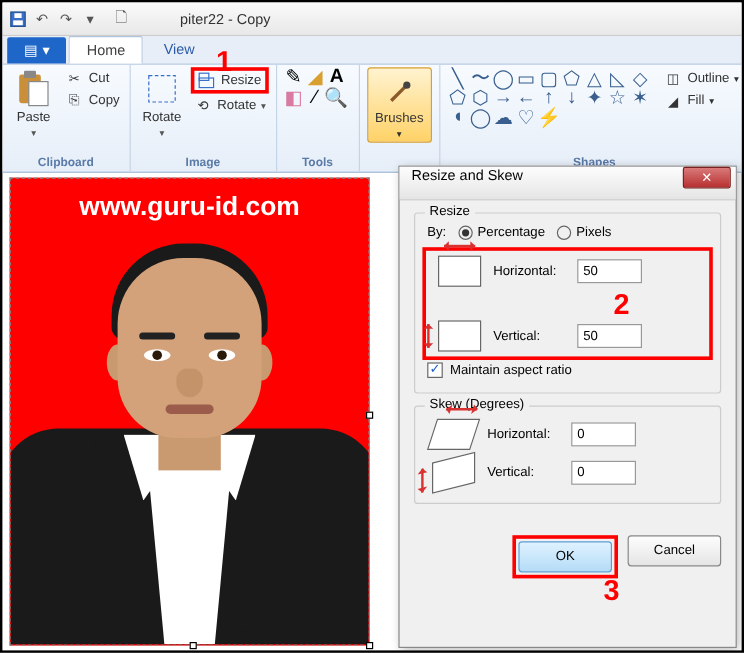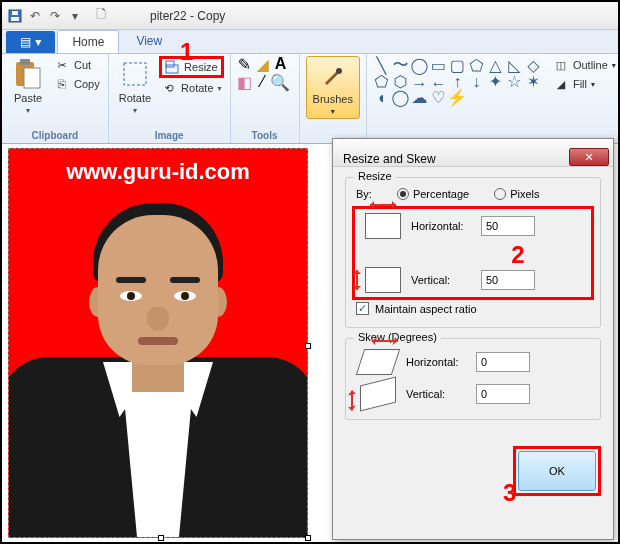--- a/index.html
+++ b/index.html
@@ -56,47 +56,47 @@
 .collar::before,.collar::after{content:"";position:absolute;width:55px;height:55px;background:#fff;top:0}
 .collar::before{left:0;clip-path:polygon(0 0,100% 0,30% 100%)}
 .collar::after{right:0;clip-path:polygon(0 0,100% 0,70% 100%)}
 .lapel-l,.lapel-r{position:absolute;top:170px;width:60px;height:160px;background:#1a1a1a}
 .lapel-l{left:70px;clip-path:polygon(0 0,100% 20%,60% 100%,0 90%)}
 .lapel-r{right:70px;clip-path:polygon(0 20%,100% 0,100% 90%,40% 100%)}
 .sel-handle{position:absolute;width:6px;height:6px;background:#fff;border:1px solid #000}
 
 
 .dialog { position: absolute; left: 330px; top: 136px; width: 282px; height: 402px; background: #f0f0f0; border: 1px solid #888; box-shadow: 2px 2px 8px rgba(0,0,0,.3); font-size: 11px; }
-.dlg-title { height: 28px; background: linear-gradient(#fdfdfd,#e5e5e5); border-bottom: 1px solid #ccc; display: flex; align-items: flex-end; justify-content: space-between; padding: 0 4px 0 10px; font-size: 12px; }
+.dlg-title { height: 28px; background: linear-gradient(#fdfdfd,#e5e5e5); border-bottom: 1px solid #ccc; display: flex; align-items: flex-start; justify-content: space-between; padding: 0 4px 0 10px; font-size: 12px; }
 .dlg-close { width: 40px; height: 18px; background: linear-gradient(#d97a7a,#b83030); border: 1px solid #7a2020; border-radius: 2px; color: #fff; display: flex; align-items: center; justify-content: center; font-size: 11px; }
 .dlg-body { padding: 10px 12px; }
 .fieldset { border: 1px solid #ccc; border-radius: 3px; padding: 10px 10px 12px 10px; margin-bottom: 10px; position: relative; }
 .fs-legend { position: absolute; top: -8px; left: 8px; background: #f0f0f0; padding: 0 4px; font-size: 11px; }
 .row { display: flex; align-items: center; gap: 10px; margin-bottom: 6px; }
-.by-row { display: flex; align-items: center; gap: 25px; margin-bottom: 8px; }
+.by-row { display: flex; align-items: center; gap: 10px; margin-bottom: 8px; }
 .radio { display: flex; align-items: center; gap: 4px; }
 .radio-btn { width: 12px; height: 12px; border: 1px solid #666; border-radius: 50%; display: flex; align-items: center; justify-content: center; }
 .radio-btn.sel::after { content: ""; width: 6px; height: 6px; background: #333; border-radius: 50%; }
 .dim-ico { width: 36px; height: 26px; border: 1px solid #666; position: relative; background: #fff; margin-left: 4px; }
 .arrow-h { position: absolute; top: -10px; left: 4px; right: 4px; height: 2px; background: #d93030; }
 .arrow-h::before,.arrow-h::after{content:"";position:absolute;top:-3px;border:4px solid transparent}
 .arrow-h::before{left:-4px;border-right-color:#d93030}
 .arrow-h::after{right:-4px;border-left-color:#d93030}
 .arrow-v { position: absolute; left: -10px; top: 2px; bottom: 2px; width: 2px; background: #d93030; }
 .arrow-v::before,.arrow-v::after{content:"";position:absolute;left:-3px;border:4px solid transparent}
 .arrow-v::before{top:-4px;border-bottom-color:#d93030}
 .arrow-v::after{bottom:-4px;border-top-color:#d93030}
 .skew-ico{width:36px;height:26px;border:1px solid #666;background:#fff;margin-left:4px;position:relative}
 .fld-lbl { width: 60px; }
 .txt-in { width: 54px; height: 20px; border: 1px solid #999; background: #fff; padding: 0 4px; font-size: 11px; }
 .chk { display: flex; align-items: center; gap: 6px; margin-top: 4px; }
 .chk-box { width: 13px; height: 13px; border: 1px solid #666; background: #fff; display: flex; align-items: center; justify-content: center; color: #2060c0; font-size: 11px; line-height: 1; }
 .red-inset { border: 3px solid #f00; padding: 4px 6px; margin: -2px -4px; }
 .dlg-btns { display: flex; justify-content: flex-end; gap: 8px; padding: 6px 12px 10px; }
-.btn { width: 78px; height: 40px; border: 1px solid #888; background: linear-gradient(#fdfdfd,#e5e5e5); font-size: 11px; display: flex; align-items: center; justify-content: center; border-radius: 3px; }
+.btn { width: 78px; height: 26px; border: 1px solid #888; background: linear-gradient(#fdfdfd,#e5e5e5); font-size: 11px; display: flex; align-items: center; justify-content: center; border-radius: 3px; }
 .btn.ok { background: linear-gradient(#dff2ff,#b5dcf7); border-color: #5a9ed6; }
 </style>
 </head>
 <body>
 
 <div class="titlebar">
   <div class="qat">
     <span class="qat-ico">
         <svg width="14" height="14" viewBox="0 0 14 14">
           <rect x="1" y="1" width="12" height="12" fill="#3a6fc8" stroke="#24528f"></rect>
@@ -244,20 +244,21 @@
             <span>Outline</span>
             <span style="font-size:8px">▾</span>
           </div>
         <div class="small-btn">
             <span class="small-ico">◢</span>
             <span>Fill</span>
             <span style="font-size:8px">▾</span>
           </div>
       </div>
     </div>
+    <div class="grp-label">Shapes</div>
   </div>
 </div>
 
 <span class="anno" style="left:178px;top:36px">1</span>
 
 <div class="canvas">
   <div class="wm">www.guru-id.com</div>
   <div class="portrait">
     <div class="suit"></div>
     <div class="lapel-l"></div>
@@ -343,14 +344,15 @@
         <span class="fld-lbl">Vertical:</span>
         <input class="txt-in" value="0" style="">
       </div>
     </div>
   </div>
   <span class="anno" style="left:170px;top:340px">3</span>
   <div class="dlg-btns">
     <span style="border:3px solid #f00;padding:2px">
       <span class="btn ok">OK</span>
     </span>
+    <span class="btn">Cancel</span>
   </div>
 </div>
 
 </body></html>

